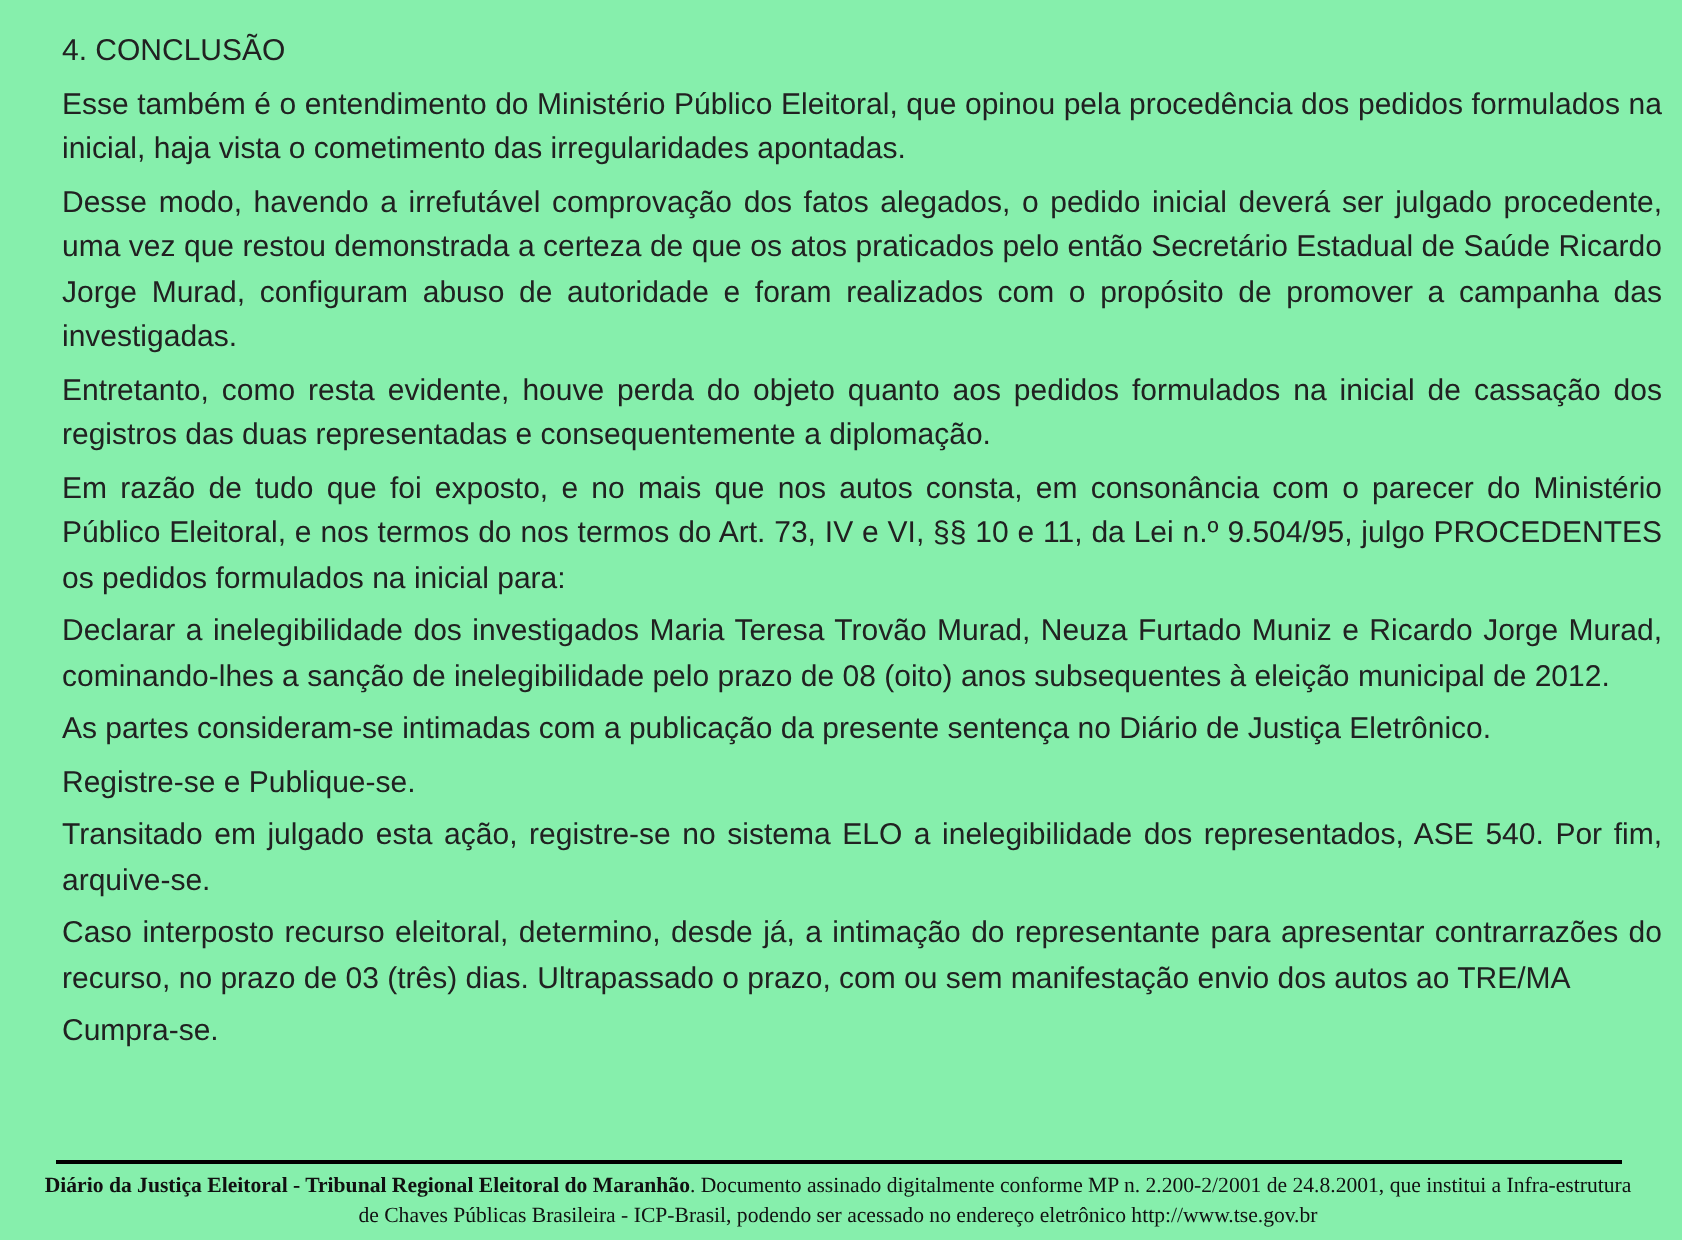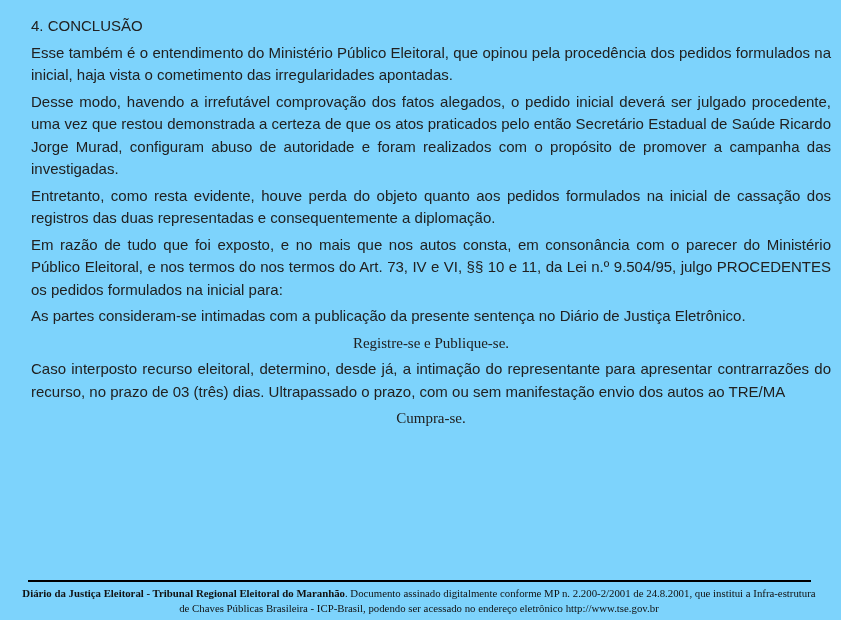--- a/index.html
+++ b/index.html
@@ -4,43 +4,42 @@
 <style>
   html, body {
     margin: 0;
     padding: 0;
     background: #ffffff;
   }
   .page {
     position: relative;
     width: 841px;
     height: 620px;
-    background: #7dd3fc;
+    background: #86efac;
     overflow: hidden;
     font-family: "Liberation Sans", sans-serif;
   }
   .content {
     position: absolute;
     left: 31px;
     top: 15px;
     width: 800px;
   }
   .content p {
     margin: 0 0 4px 0;
     font-size: 15px;
     line-height: 22.5px;
     color: #212121;
     text-align: justify;
   }
   .content p.heading {
     text-align: left;
   }
   .content p.no-justify {
-    text-align: center;
-    font-family: Liberation Serif, serif;
+    text-align: left;
   }
   .footer {
     position: absolute;
     left: 28px;
     top: 580px;
     width: 783px;
     border-top: 2px solid #000000;
   }
   .footer-text {
     width: 806px;
@@ -60,22 +59,24 @@
 <body>
 
 <div class="page">
 
   <div class="content">
     <p class="heading">4. CONCLUSÃO</p>
     <p>Esse também é o entendimento do Ministério Público Eleitoral, que opinou pela procedência dos pedidos formulados na inicial, haja vista o cometimento das irregularidades apontadas.</p>
     <p>Desse modo, havendo a irrefutável comprovação dos fatos alegados, o pedido inicial deverá ser julgado procedente, uma vez que restou demonstrada a certeza de que os atos praticados pelo então Secretário Estadual de Saúde Ricardo Jorge Murad, configuram abuso de autoridade e foram realizados com o propósito de promover a campanha das investigadas.</p>
     <p>Entretanto, como resta evidente, houve perda do objeto quanto aos pedidos formulados na inicial de cassação dos registros das duas representadas e consequentemente a diplomação.</p>
     <p>Em razão de tudo que foi exposto, e no mais que nos autos consta, em consonância com o parecer do Ministério Público Eleitoral, e nos termos do  nos termos do Art. 73, IV e VI, §§ 10 e 11, da Lei n.º 9.504/95, julgo PROCEDENTES os pedidos formulados na inicial para:</p>
+    <p>Declarar a inelegibilidade dos investigados Maria Teresa Trovão Murad, Neuza Furtado Muniz e Ricardo Jorge Murad, cominando-lhes a sanção de inelegibilidade pelo prazo de 08 (oito) anos subsequentes à eleição municipal de 2012.</p>
     <p>As partes consideram-se intimadas com a publicação da presente sentença no Diário de Justiça Eletrônico.</p>
     <p class="no-justify">Registre-se e Publique-se.</p>
+    <p>Transitado em julgado esta ação, registre-se no sistema ELO a inelegibilidade dos representados, ASE 540. Por fim, arquive-se.</p>
     <p>Caso interposto recurso eleitoral, determino, desde já, a intimação do representante para apresentar contrarrazões do recurso, no prazo de 03 (três) dias. Ultrapassado o prazo, com ou sem manifestação envio dos autos ao TRE/MA</p>
     <p class="no-justify">Cumpra-se.</p>
   </div>
 
   <div class="footer">
     <div class="footer-text">
       <strong>Diário da Justiça Eleitoral - Tribunal Regional Eleitoral do Maranhão</strong><span>. Documento assinado digitalmente conforme MP n. 2.200-2/2001 de 24.8.2001, que institui a Infra-estrutura de Chaves Públicas Brasileira - ICP-Brasil, podendo ser acessado no endereço eletrônico http://www.tse.gov.br</span>
     </div>
   </div>
 

